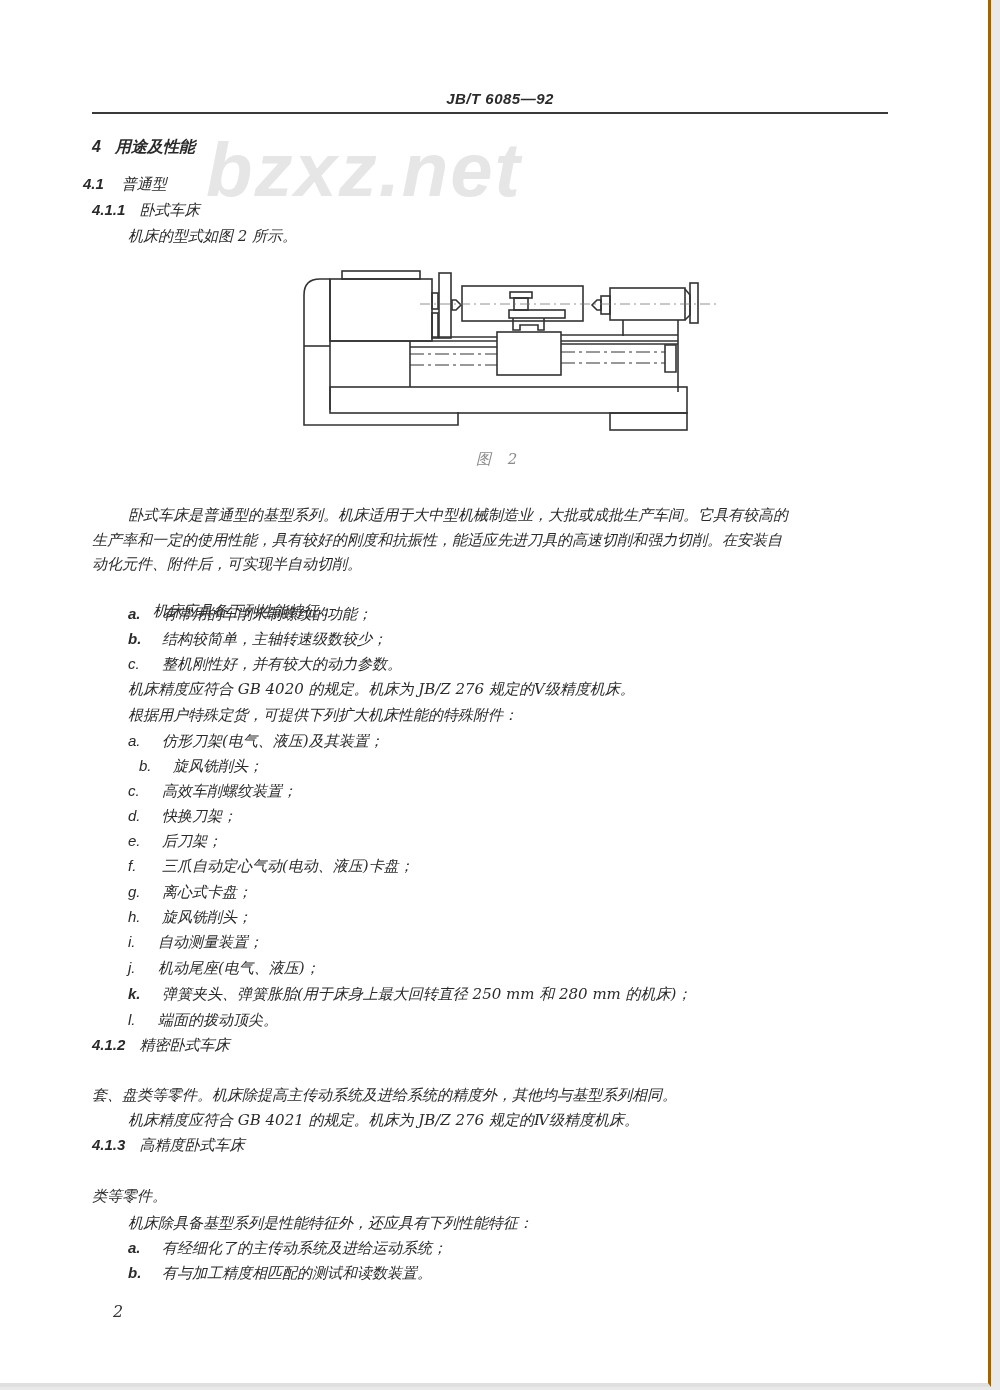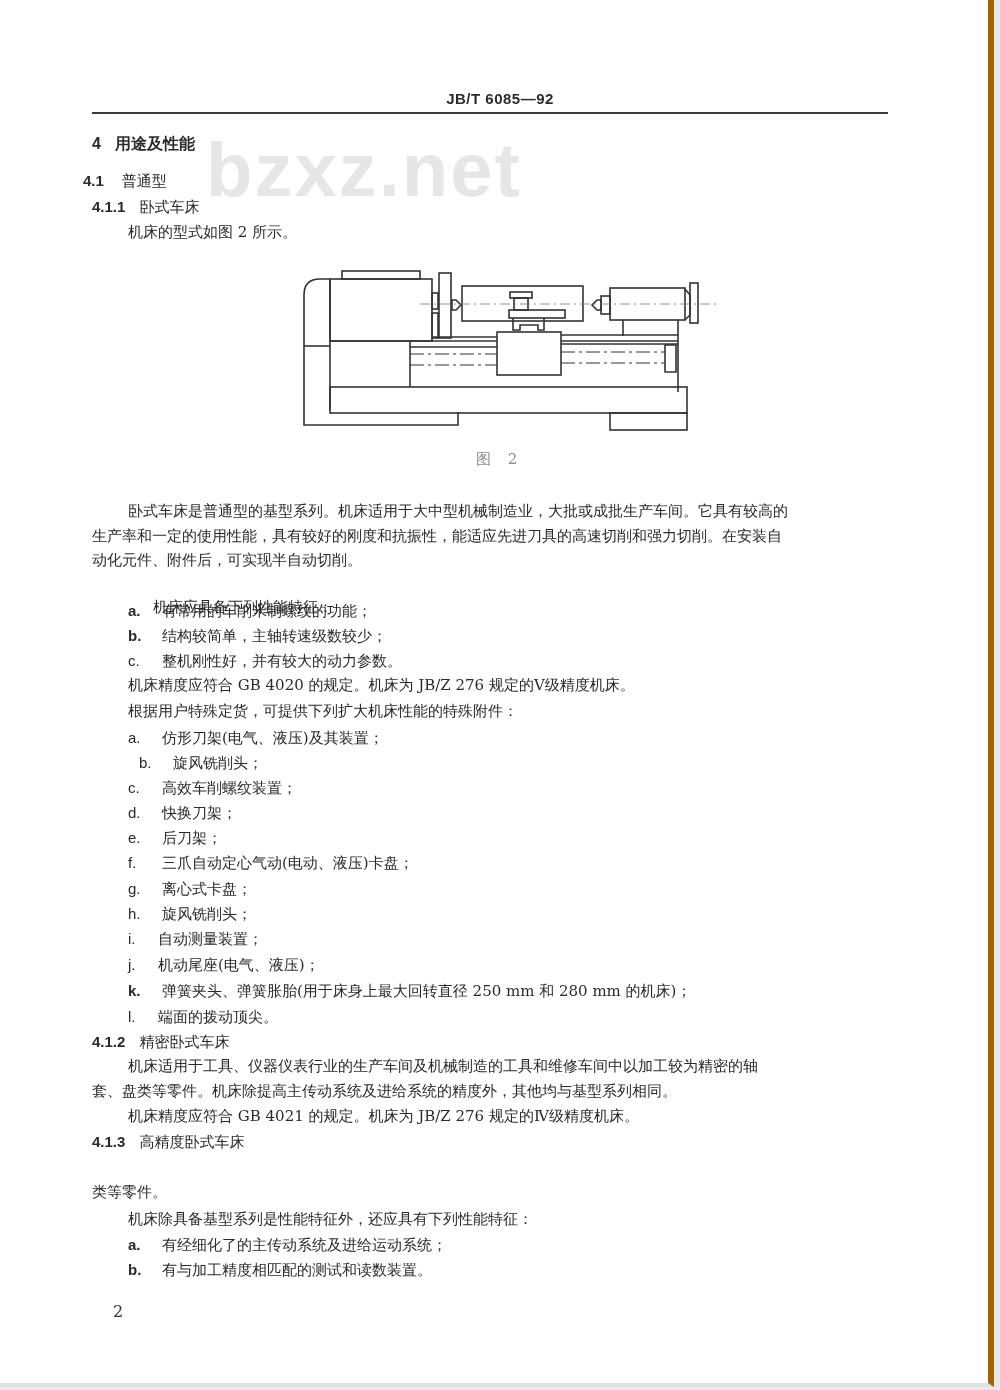--- a/index.html
+++ b/index.html
@@ -1,34 +1,35 @@
 <!DOCTYPE html>
 <html><head>
 <meta charset="utf-8">
 <style>
   html, body { margin: 0; padding: 0; background: #e9e9e9; }
   body { width: 1000px; height: 1390px; position: relative; overflow: hidden; }
   .page {
     position: absolute; left: 0; top: 0; width: 988px; height: 1383px;
-    background: #ffffff; border-right: 6px solid #a16207; border-bottom: 4px solid #e0e0e0;
+    background: #ffffff; border-right: 3px solid #a16207; border-bottom: 4px solid #e0e0e0;
     color: #2a2a2a;
     font-family: "DejaVu Serif", "Liberation Serif", serif;
+    font-style: italic;
   }
   .header-code {
     position: absolute; left: 0; width: 1000px; top: 90px; text-align: center;
     font-family: "Liberation Sans", "DejaVu Sans", sans-serif; font-weight: bold;
     font-size: 15px; letter-spacing: 0.5px; color: #2b2b2b;
   }
   .header-rule { position: absolute; left: 92px; width: 796px; top: 112px; height: 2px; background: #3a3a3a; }
   .watermark {
     position: absolute; left: 206px; top: 132px; font-family: "Liberation Sans", "DejaVu Sans", sans-serif;
     font-weight: bold; font-size: 76px; color: #e6e6e6; letter-spacing: 2px; line-height: 1; z-index: 0;
     user-select: none;
   }
-  .line { position: absolute; font-size: 15px; line-height: 17px; white-space: nowrap; z-index: 1; }
+  .line { position: absolute; font-size: 15px; line-height: 24px; white-space: nowrap; z-index: 1; }
   .num { font-family: "Liberation Sans", "DejaVu Sans", sans-serif; font-weight: bold; }
   .h1 { font-family: "DejaVu Sans", "Liberation Sans", sans-serif; font-weight: bold; font-size: 16px; }
   .h1 .num { margin-right: 14px; }
   .h2 .num { margin-right: 18px; }
   .h3 .num { margin-right: 14px; }
   .para { left: 128px; }
   .cont { left: 92px; }
   .item { left: 128px; }
   .item .num { display: inline-block; width: 34px; font-weight: normal; }
   .item .num.bold { font-weight: bold; }
@@ -139,21 +140,20 @@
   <div class="line item" style="top:880px;"><span class="num">g.</span><span>离心式卡盘；</span></div>
   <div class="line item" style="top:905px;"><span class="num">h.</span><span>旋风铣削头；</span></div>
   <div class="line item" style="top:930px;"><span class="num" style="width:30px">i.</span><span>自动测量装置；</span></div>
   <div class="line item" style="top:956px;"><span class="num" style="width:30px">j.</span><span>机动尾座(电气、液压)；</span></div>
   <div class="line item" style="top:982px;"><span class="num bold">k.</span><span>弹簧夹头、弹簧胀胎(用于床身上最大回转直径 250 mm 和 280 mm 的机床)；</span></div>
   <div class="line item" style="top:1008px;"><span class="num" style="width:30px">l.</span><span>端面的拨动顶尖。</span></div>
 
   <div class="line h3" style="left:92px; top:1033px;">
     <span class="num">4.1.2</span><span>精密卧式车床</span>
   </div>
-  <div class="line para" style="top:1058px;">机床适用于工具、仪器仪表行业的生产车间及机械制造的工具和维修车间中以加工较为精密的轴</div>
   <div class="line cont" style="top:1083px;">套、盘类等零件。机床除提高主传动系统及进给系统的精度外，其他均与基型系列相同。</div>
   <div class="line para" style="top:1108px;">机床精度应符合 GB 4021 的规定。机床为 JB/Z 276 规定的Ⅳ级精度机床。</div>
 
   <div class="line h3" style="left:92px; top:1133px;">
     <span class="num">4.1.3</span><span>高精度卧式车床</span>
   </div>
   <div class="line cont" style="top:1184px;">类等零件。</div>
   <div class="line para" style="top:1211px;">机床除具备基型系列是性能特征外，还应具有下列性能特征：</div>
   <div class="line item" style="top:1236px;"><span class="num bold">a.</span><span>有经细化了的主传动系统及进给运动系统；</span></div>
   <div class="line item" style="top:1261px;"><span class="num bold">b.</span><span>有与加工精度相匹配的测试和读数装置。</span></div>

